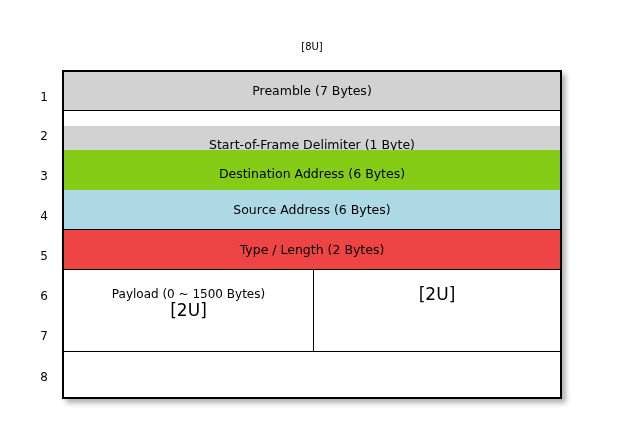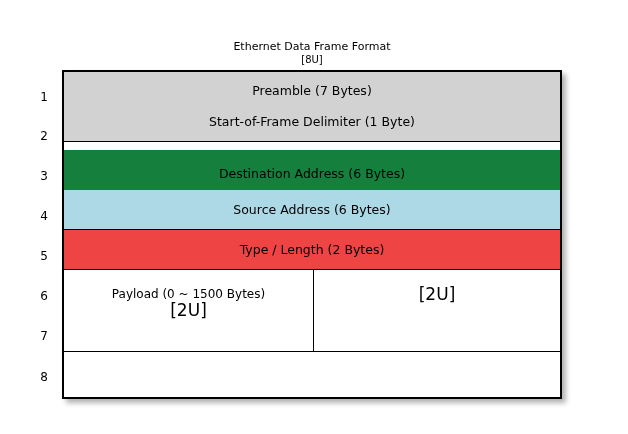--- a/index.html
+++ b/index.html
@@ -131,46 +131,45 @@
     text-align: center;
     white-space: nowrap;
   }
 </style>
 </head>
 <body>
 
 <div id="diagram-root">
 
   <div class="title-block">
-    <span class="title-main">Ethernet Data Frame Format</span>
     <span class="title-sub">[8U]</span>
   </div>
 
   <div class="gutter">
     <div class="gutter-num" style="top:21px;">1</div>
     <div class="gutter-num" style="top:60px;">2</div>
     <div class="gutter-num" style="top:100px;">3</div>
     <div class="gutter-num" style="top:140px;">4</div>
     <div class="gutter-num" style="top:180px;">5</div>
     <div class="gutter-num" style="top:220px;">6</div>
     <div class="gutter-num" style="top:260px;">7</div>
     <div class="gutter-num" style="top:301px;">8</div>
   </div>
 
   <div class="frame">
 
     <div class="row" style="top:0px; height:39px; background:#D2D2D2;">
       <span class="cell-label">Preamble (7 Bytes)</span>
     </div>
 
-    <div class="row" style="top:31px; height:39px; background:#D2D2D2;">
+    <div class="row" style="top:54px; height:39px; background:#D2D2D2;">
       <span class="cell-label">Start-of-Frame Delimiter (1 Byte)</span>
     </div>
 
-    <div class="row" style="top:78px; height:48px; background:#15803d;">
+    <div class="row" style="top:78px; height:48px; background:#84cc16;">
       <span class="cell-label">Destination Address (6 Bytes)</span>
     </div>
 
     <div class="row" style="top:118px; height:40px; background:#ADD8E6;">
       <span class="cell-label">Source Address (6 Bytes)</span>
     </div>
 
     <div class="row" style="top:158px; height:40px; background:#ef4444;">
       <span class="cell-label">Type / Length (2 Bytes)</span>
     </div>

